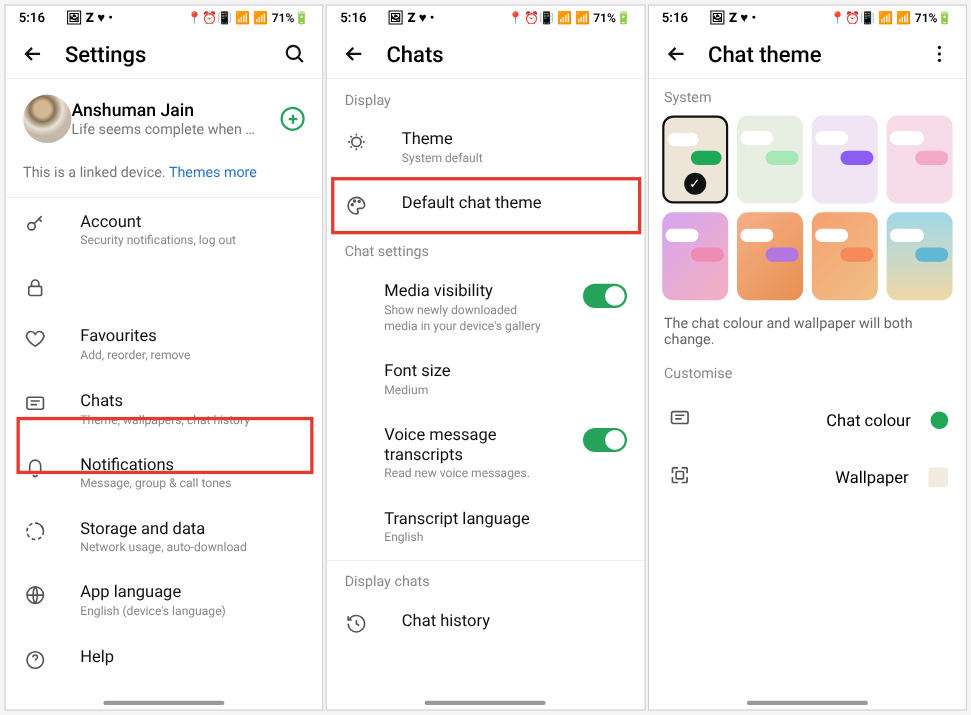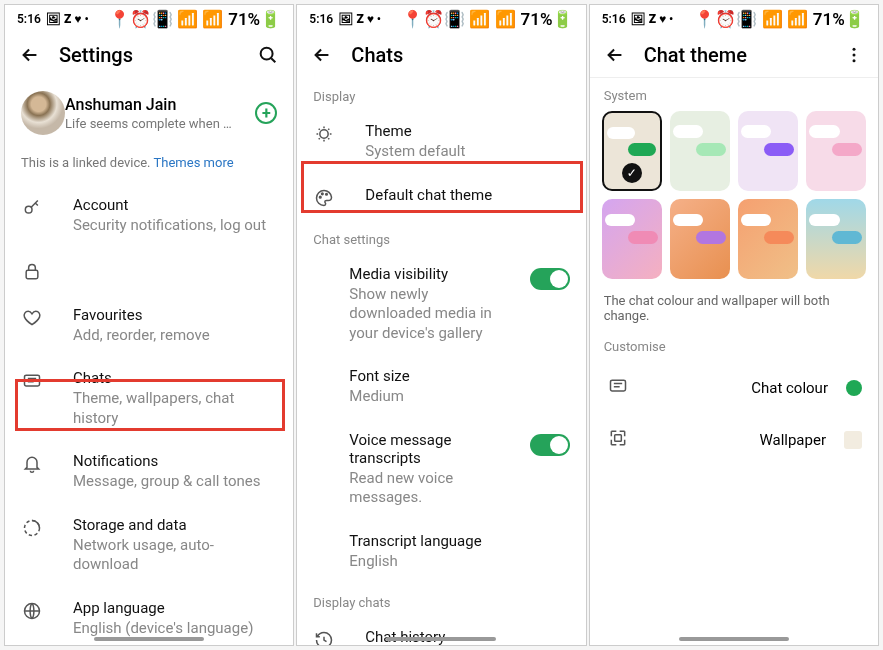--- a/index.html
+++ b/index.html
@@ -22,22 +22,22 @@
   position: relative;
 }
 .status-bar {
   display: flex;
   justify-content: space-between;
   align-items: center;
   padding: 4px 12px;
   font-size: 12px;
   font-weight: 600;
 }
-.status-left { display: flex; align-items: center; gap: 2px; }
-.status-right { display: flex; align-items: flex-end; gap: 3px; font-size: 17px; }
+.status-left { display: flex; align-items: center; gap: 16px; }
+.status-right { display: flex; align-items: flex-end; gap: 3px; font-size: 11px; }
 .header {
   display: flex;
   align-items: center;
   padding: 10px 14px;
   gap: 18px;
 }
 .header-title { font-size: 20px; font-weight: 500; flex: 1; }
 .back-arrow svg, .icon-btn svg { display: block; }
 .divider { height: 1px; background: #eee; }
 .section-label {
@@ -47,21 +47,21 @@
 }
 .list-item {
   display: flex;
   align-items: flex-start;
   padding: 12px 16px;
   gap: 30px;
 }
 .list-item .icon { width: 22px; display: flex; align-items: center; justify-content: center; margin-top: 2px; flex-shrink: 0; }
 .list-item .text { flex: 1; }
 .item-title { font-size: 15px; color: #111; }
-.item-sub { font-size: 15px; color: #888; margin-top: 2px; line-height: 1.3; }
+.item-sub { font-size: 11px; color: #888; margin-top: 2px; line-height: 1.3; }
 .profile {
   display: flex;
   align-items: center;
   padding: 14px 16px;
 }
 .avatar {
   width: 44px; height: 44px; border-radius: 50%;
   background: radial-gradient(circle at 40% 30%, #d4b896 18%, #8a7354 28%, #e8e0d4 45%, #c5b8a8 60%);
   flex-shrink: 0;
 }

